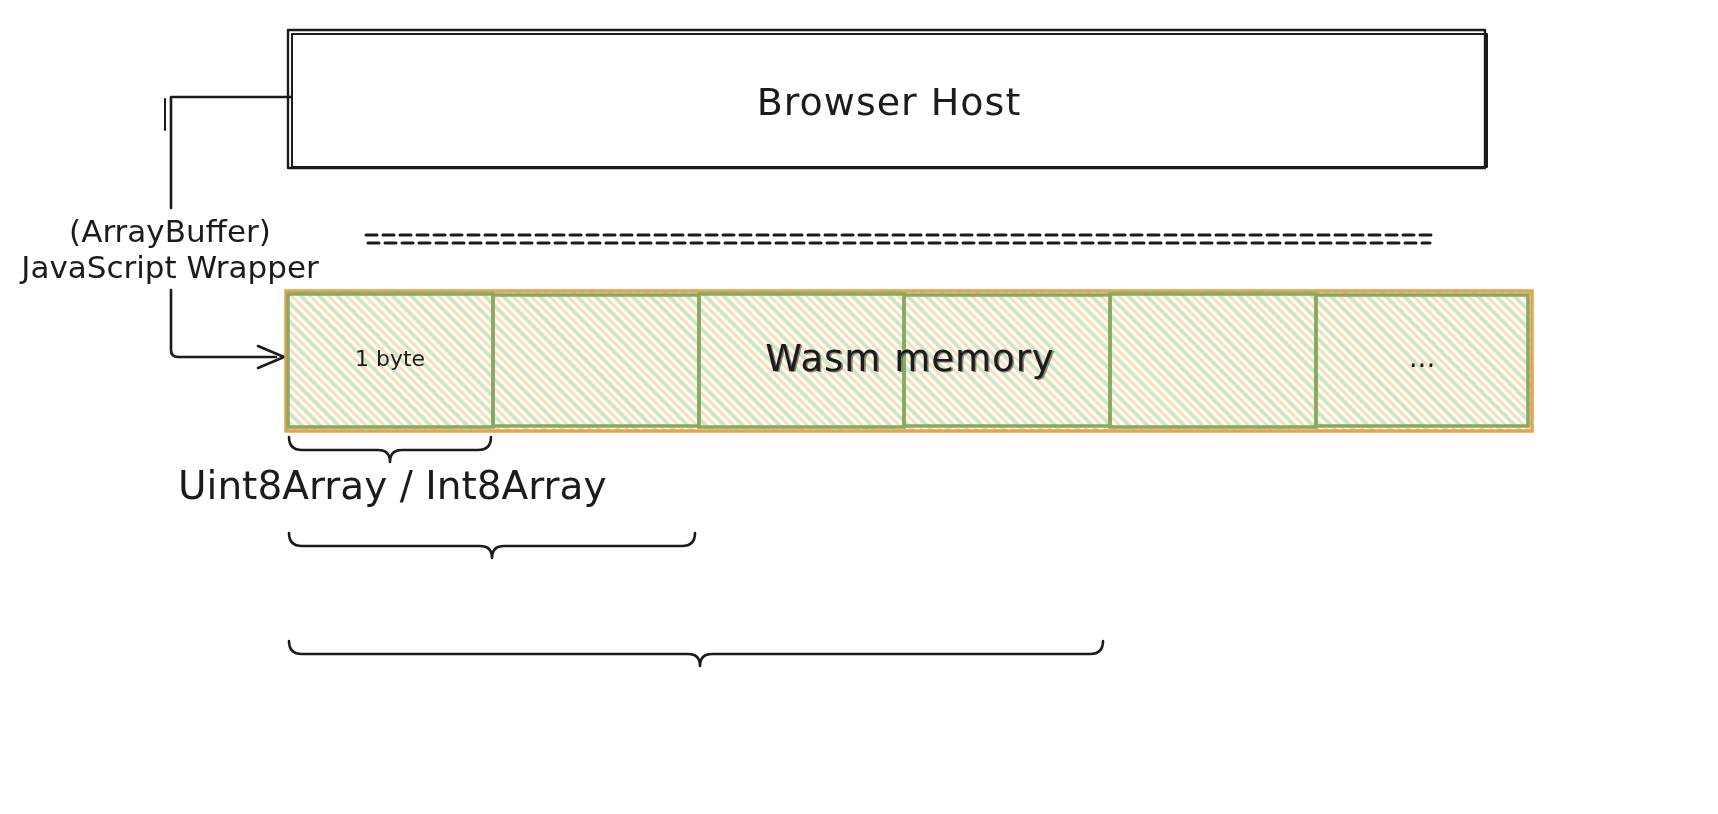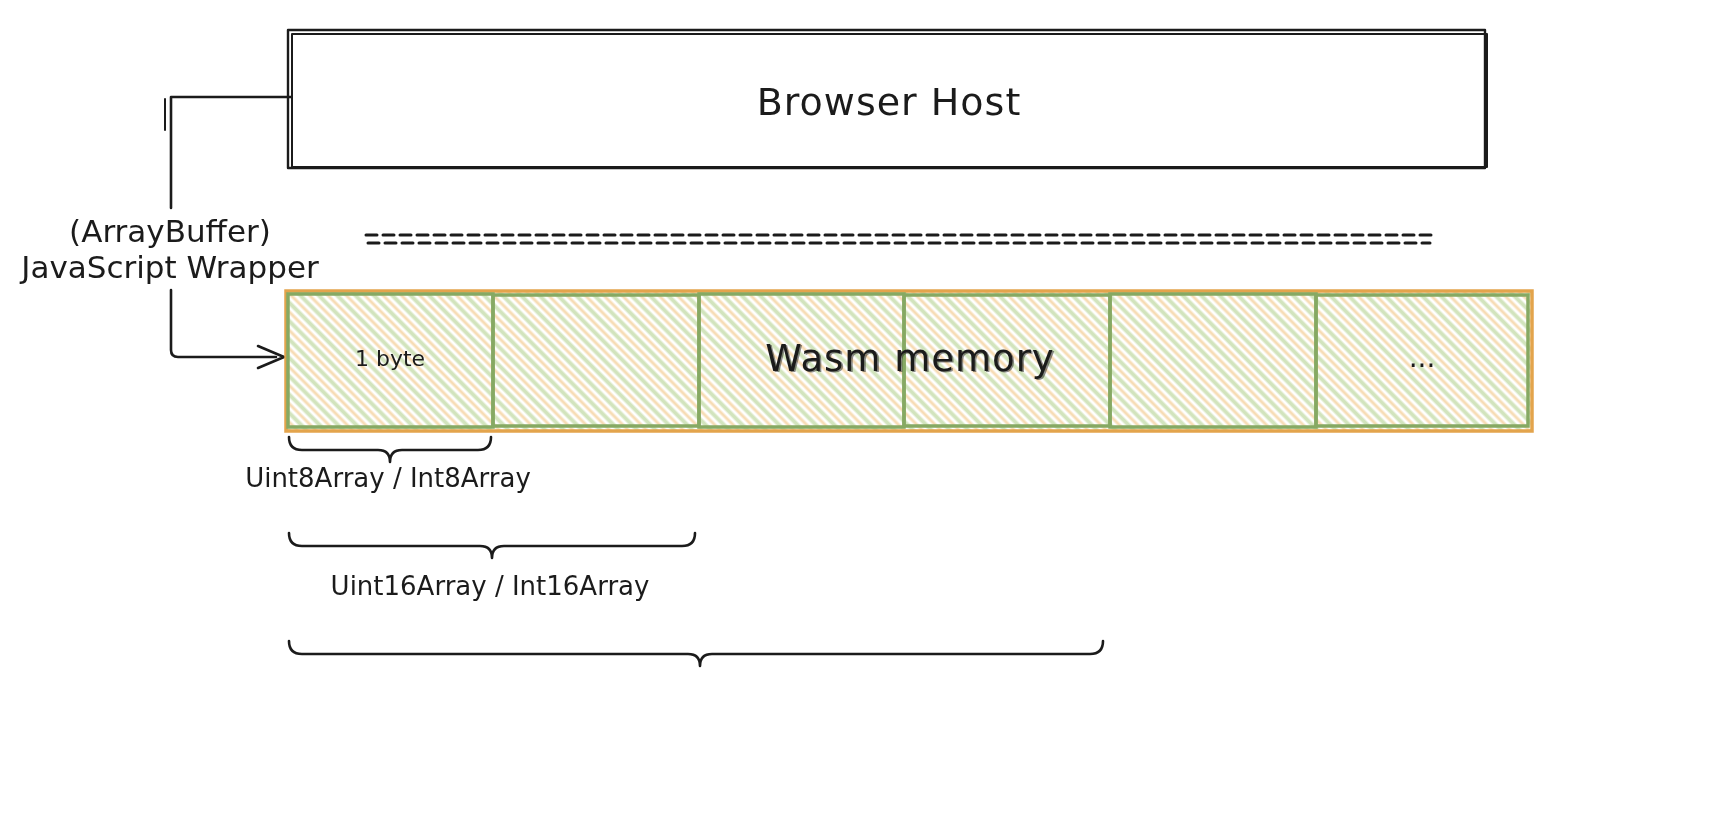--- a/index.html
+++ b/index.html
@@ -23,21 +23,21 @@
   .t{position:absolute;color:var(--ink);white-space:nowrap;}
   .center{text-align:center;}
   .host-title{left:290px;top:80px;width:1198px;font-size:38px;letter-spacing:1px;}
   .wrapper-label{left:5px;top:214px;width:330px;font-size:31px;line-height:1.15;white-space:normal;}
   .byte-label{left:288px;top:346px;width:204px;font-size:22px;}
   .wasm-label{
     left:640px;top:337px;width:540px;font-size:37px;letter-spacing:1px;
     text-shadow:1.6px 0.6px 0 rgba(27,27,27,0.5);
   }
   .dots-label{left:1316px;top:341px;width:212px;font-size:28px;}
-  .arr-label{font-size:26px;}
+  .arr-label{font-size:39px;}
   .lab8{left:178px;top:463px;width:420px;}
   .lab16{left:280px;top:571px;width:420px;}
   .lab32{left:480px;top:673px;width:440px;}
 </style>
 </head>
 <body>
 
 <div id="canvas">
 
   <svg width="1718" height="814" viewBox="0 0 1718 814">
@@ -91,16 +91,15 @@
   </div>
 
   <div class="t center byte-label">1 byte</div>
 
   <div class="t center wasm-label">Wasm memory</div>
 
   <div class="t center dots-label">...</div>
 
   <div class="t center arr-label lab8">Uint8Array / Int8Array</div>
 
-  <div class="t center arr-label lab16">Uint16Array / Int16Array</div>
 
 
 </div>
 
 </body></html>

